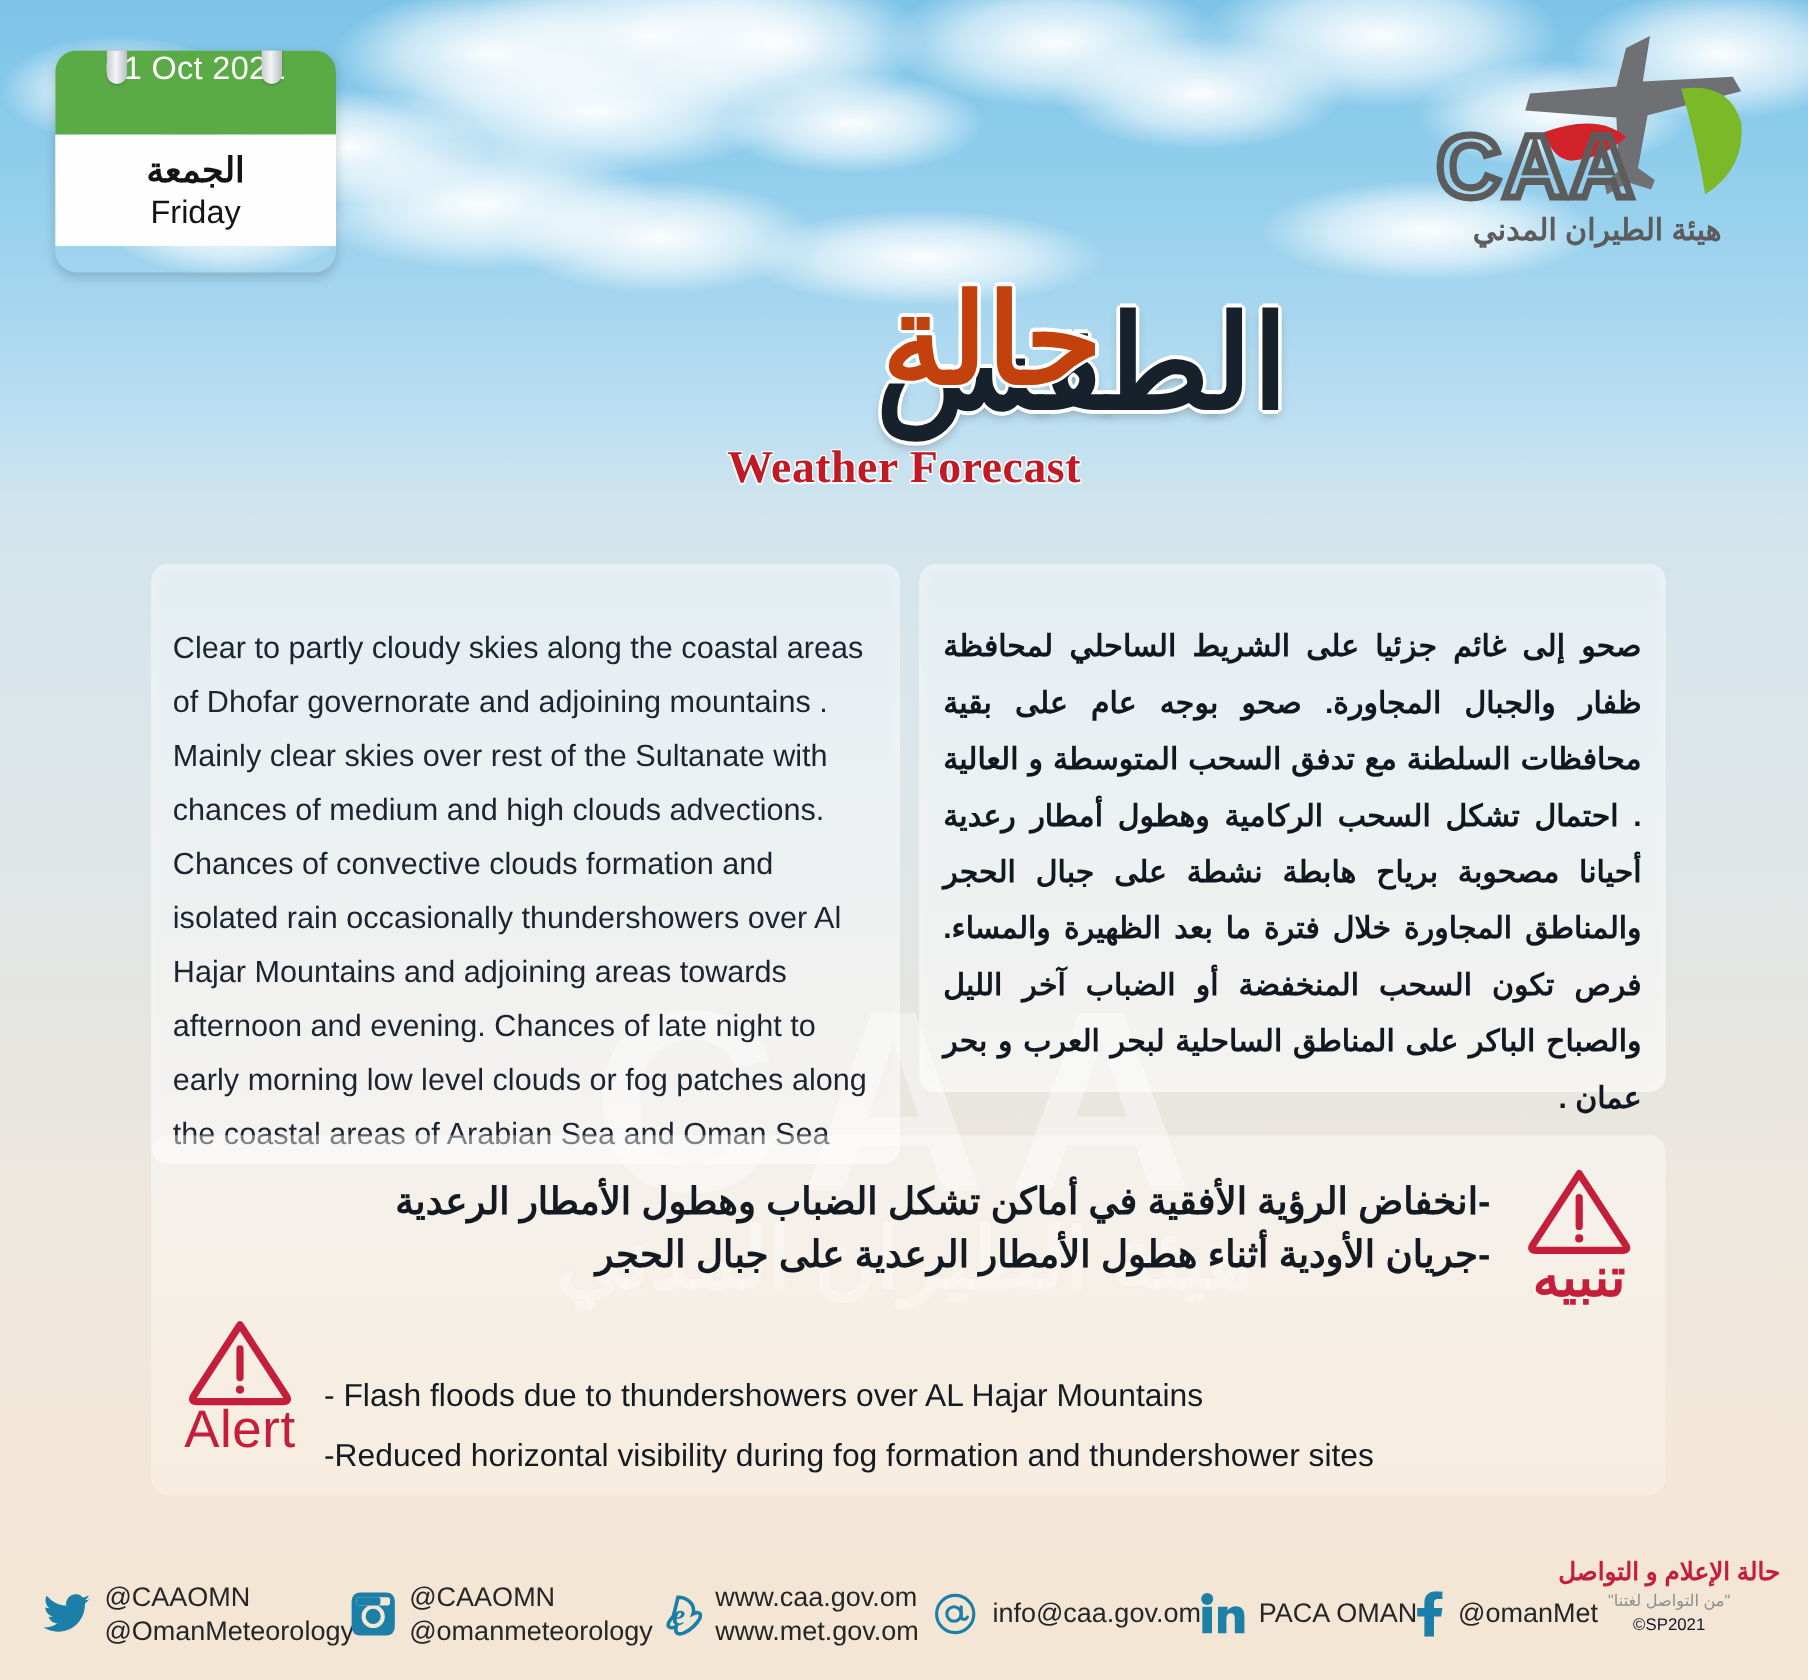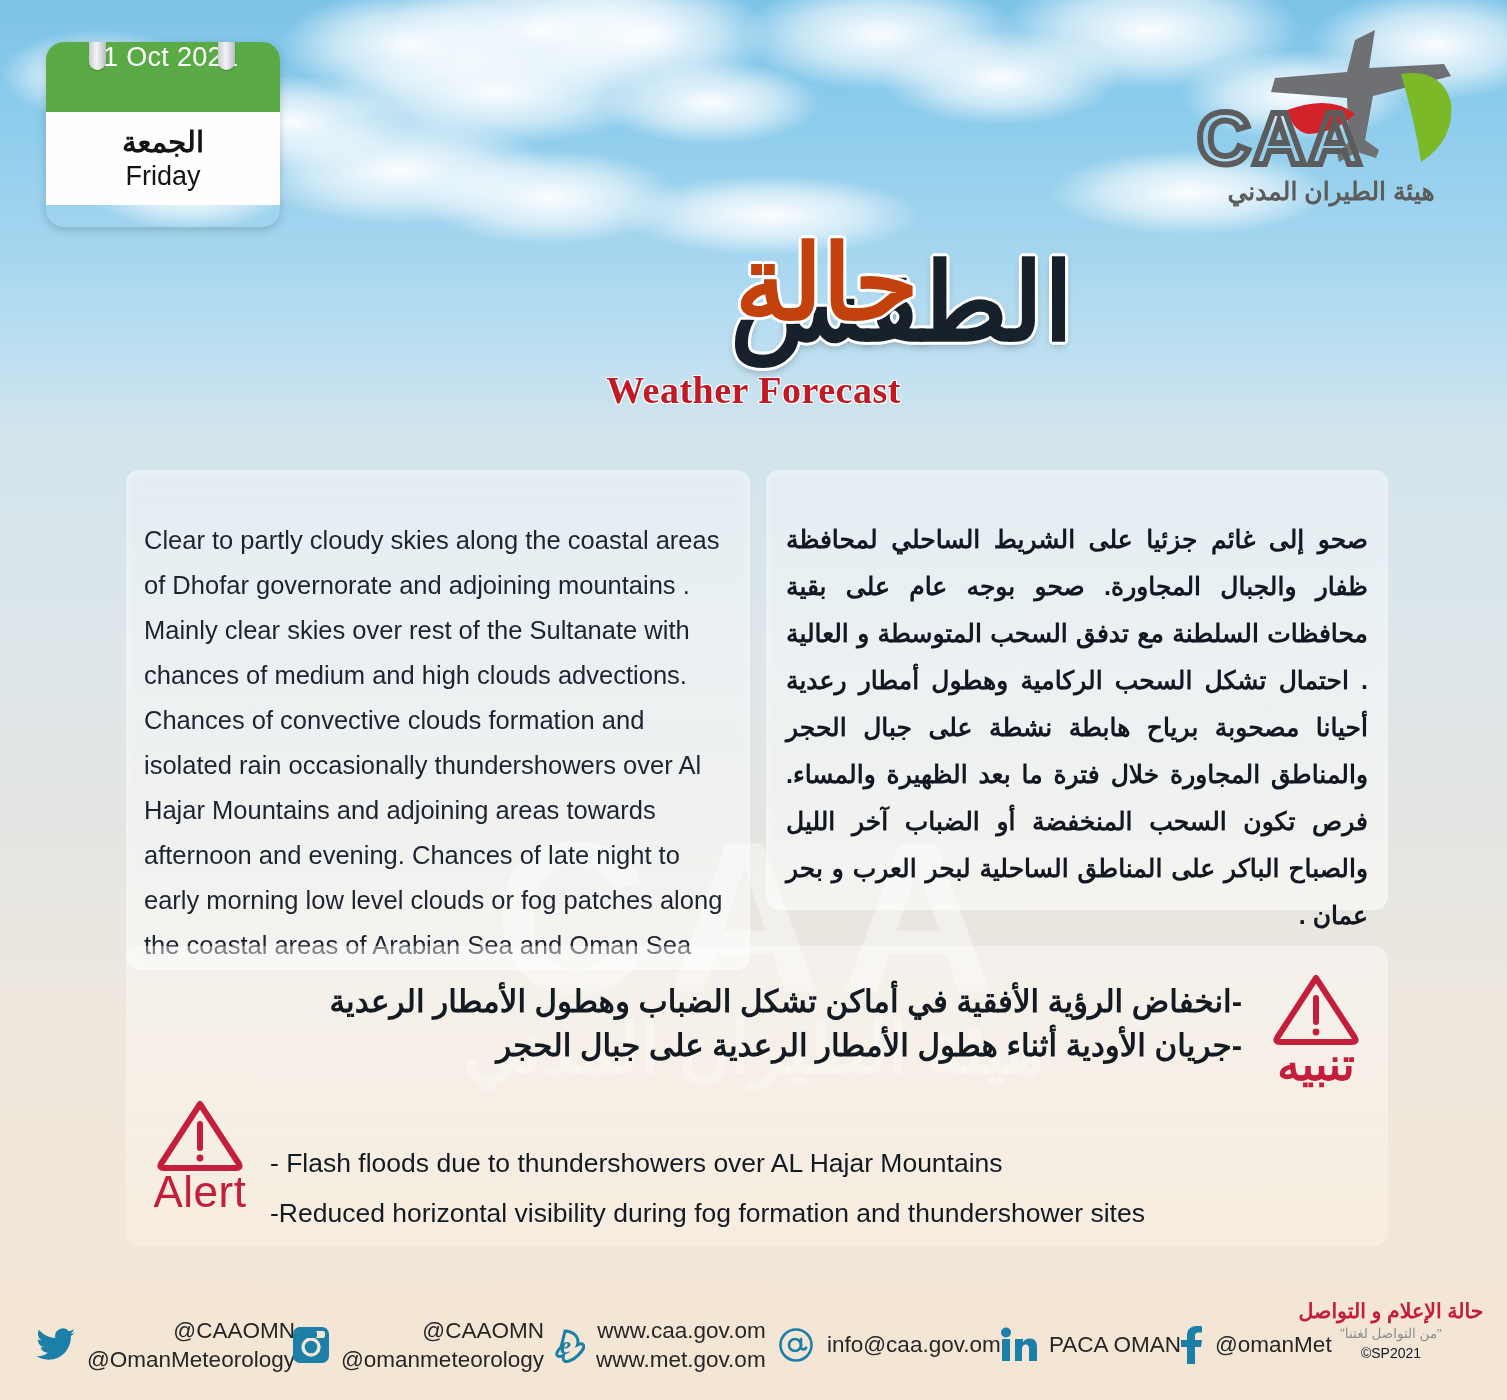--- a/index.html
+++ b/index.html
@@ -185,21 +185,21 @@
   #alert-en-lines { padding-top:42px; flex:1; }
   #alert-en-lines div { font-size:26.5px; color:#141A22; line-height:50px; }
 
   
   #footer {
     position:absolute; left:0; top:1290px; width:1507px; height:110px;
     background:#F3E6D5;
     display:flex; align-items:center;
   }
   .f-item { display:flex; align-items:center; gap:11px; }
-  .f-item .f-lines { display:flex; flex-direction:column; line-height:1.3;text-align:right; }
+  .f-item .f-lines { display:flex; flex-direction:column; line-height:1.3; }
   .f-item .f-lines span, .f-item .f-single { font-size:22.5px; color:#262626; white-space:nowrap; }
   .f-icon { flex:0 0 auto; display:flex; align-items:center; justify-content:center; }
 
   #f-twitter  { position:absolute; left:36px;  }
   #f-insta    { position:absolute; left:292px; }
   #f-web      { position:absolute; left:545px; }
   #f-mail     { position:absolute; left:776px; }
   #f-linked   { position:absolute; left:1000px;justify-content:space-between;}
   #f-fb       { position:absolute; left:1178px;}
   #f-dept {

